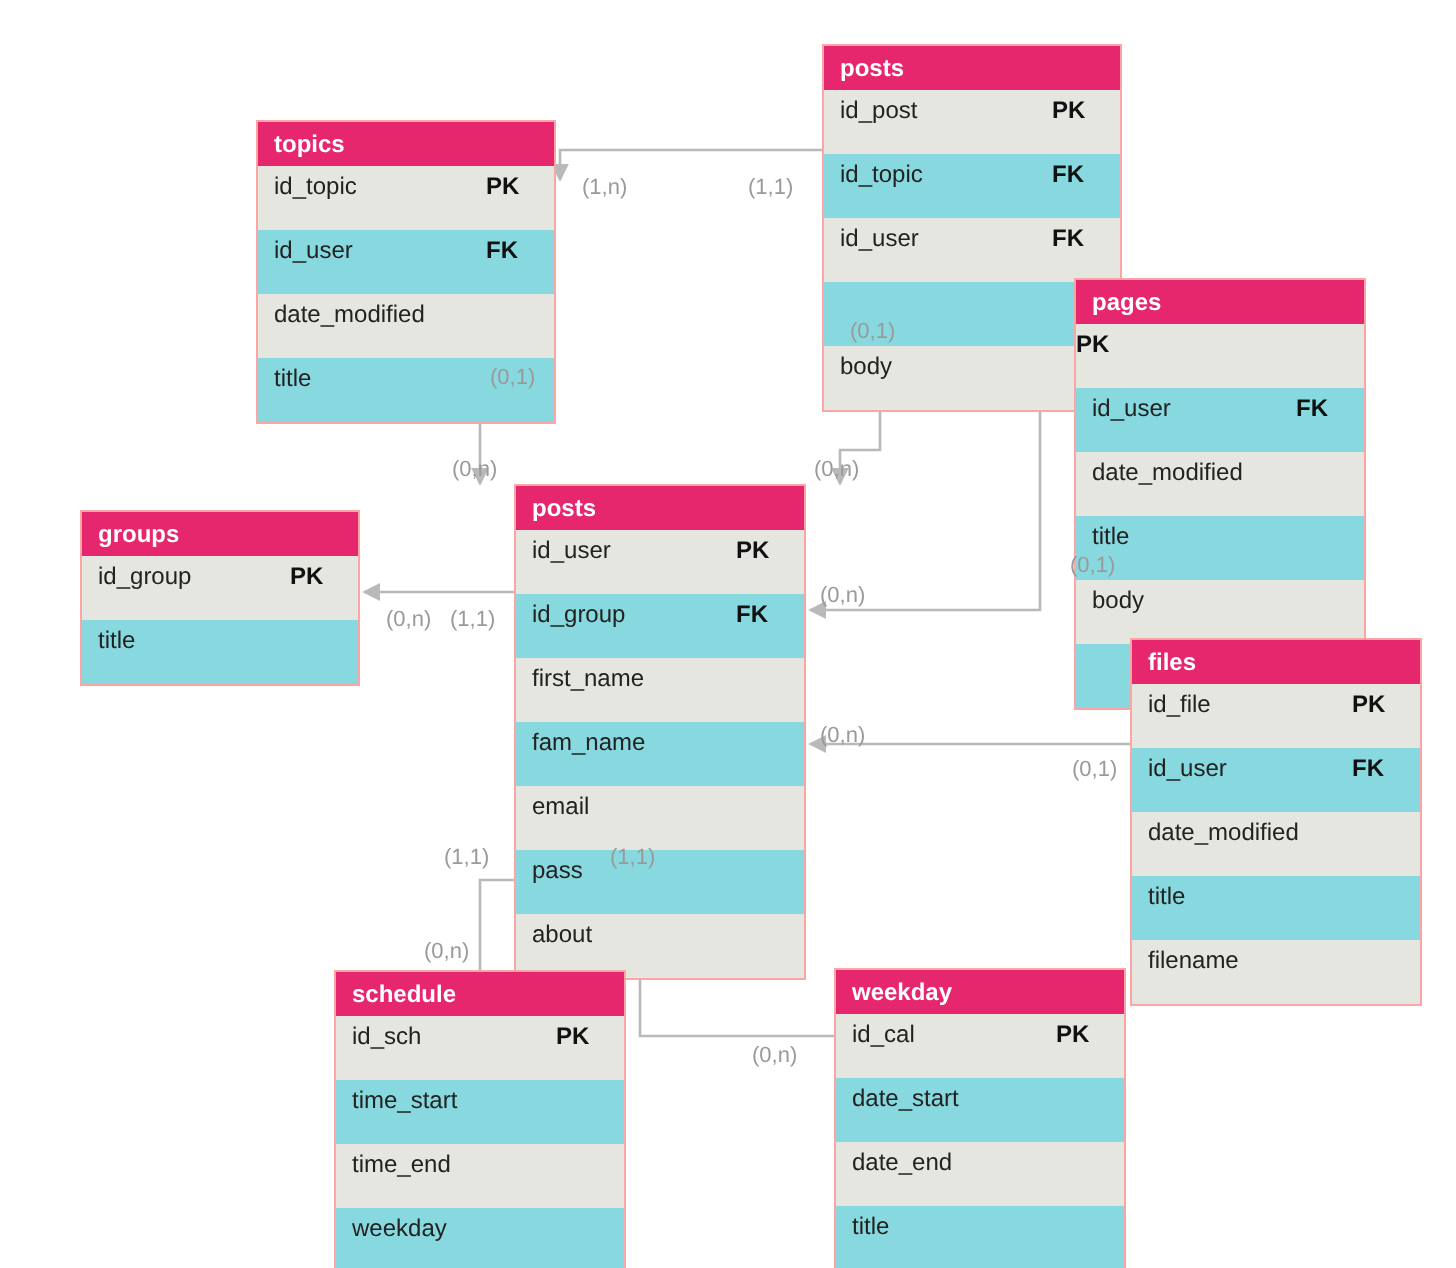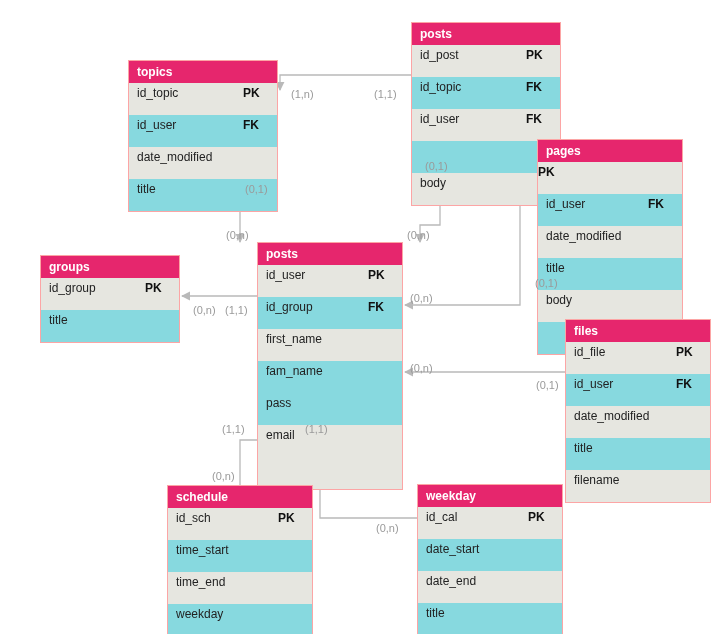--- a/index.html
+++ b/index.html
@@ -185,29 +185,30 @@
       <div class="key">FK</div>
     </div>
   <div class="row odd">
       <div class="name">first_name</div>
       <div class="key"></div>
     </div>
   <div class="row even">
       <div class="name">fam_name</div>
       <div class="key"></div>
     </div>
+  <div class="row odd">
+      <div class="name">email</div>
+      <div class="key"></div>
+    </div>
   <div class="row even">
       <div class="name">pass</div>
       <div class="key"></div>
     </div>
   <div class="row odd">
-      <div class="name">email</div>
-      <div class="key"></div>
-    </div>
-  <div class="row odd">
+      <div class="name">about</div>
       <div class="key"></div>
     </div>
 </div>
 
 <div class="entity" style="left:565px;top:319px;width:146px">
   <div class="header">files</div>
   <div class="row odd">
       <div class="name">id_file</div>
       <div class="key">PK</div>
     </div>

